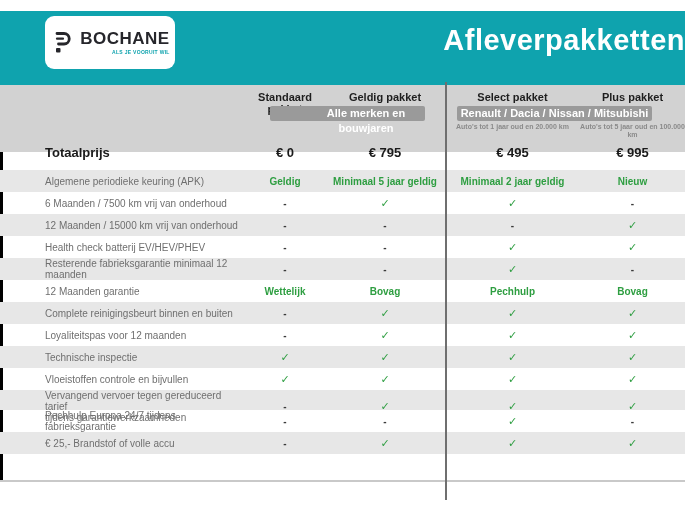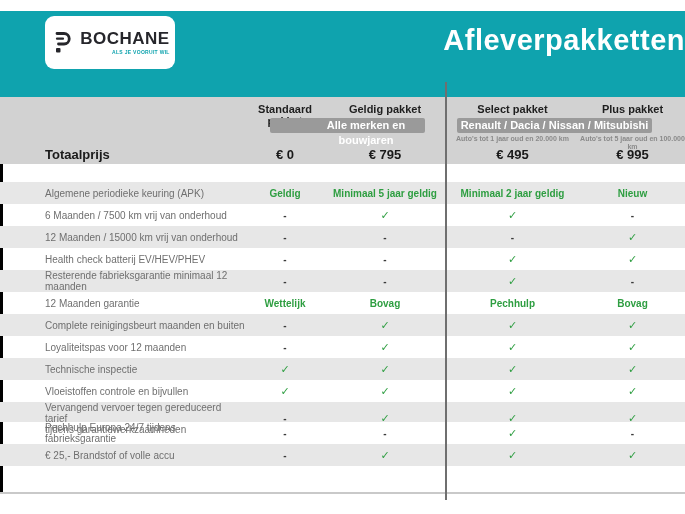--- a/index.html
+++ b/index.html
@@ -2,21 +2,21 @@
 <html style="--teal: #0FA3AE; --green: #2E9E41; --header-gray: #D2D2D2; --row-gray: #E7E7E7; --badge-gray: #9A9A9A;"><head>
 <meta charset="utf-8">
 <style>
   html,body { margin:0; padding:0; background:#ffffff; }
   .page {
     position:relative; width:685px; height:514px; background:#fff;
     font-family:"Liberation Sans", sans-serif; overflow:hidden;
   }
   .top-space { height:11px; background:#fff; }
   
-  .topbar { position:relative; height:86px; background:var(--teal,#0FA3AE); }
+  .topbar { position:relative; height:74px; background:var(--teal,#0FA3AE); }
   .logo-box {
     position:absolute; left:45px; top:5px; width:130px; height:53px;
     background:#fff; border-radius:9px; display:flex; align-items:center;
     justify-content:center; gap:6px;
   }
   .logo-texts { display:flex; flex-direction:column; }
   .logo-name { font-size:17px; font-weight:bold; color:#26262b; letter-spacing:.5px; line-height:17px; }
   .logo-tagline { font-size:5px; font-weight:bold; color:var(--teal,#0FA3AE); text-align:right; letter-spacing:.3px; margin-top:2px; }
   .page-title {
     position:absolute; left:225px; right:0; top:13px; margin:0;
@@ -30,21 +30,21 @@
   .colname { font-size:11px; font-weight:bold; color:#1e1e1e; text-align:center; line-height:12px; }
   .badges { margin-top:3px; height:15px; }
   .badge {
     background:var(--badge-gray,#9A9A9A); color:#fff; font-size:11px; font-weight:bold;
     text-align:center; line-height:15px; height:15px; border-radius:2px;
   }
   .badge-left  { grid-column:2 / 4; margin:0 20px 0 25px;padding-left:37px; }
   .badge-right { grid-column:4 / 6; margin:0 33px 0 12px; }
   .notes { margin-top:2px; height:8px; }
   .note { font-size:7px; font-weight:bold; color:#8a8a8a; text-align:center; line-height:8px; }
-  .totalrow { margin-top:2px; height:19px; align-items:center; }
+  .totalrow { margin-top:12px; height:19px; align-items:center; }
   .total-label { font-size:13px; font-weight:bold; color:#1a1a1a; padding-left:45px; align-self:center; }
   .price { font-size:13px; font-weight:bold; color:#1a1a1a; text-align:center; align-self:center; }
   
   .gap-row { height:18px; background:#fff; box-shadow:inset 3px 0 0 #000; }
   .row { height:22px; }
   .row.tall { height:20px; }
   .row.gray  { background:var(--row-gray,#E7E7E7); }
   .row.white { background:#fff; box-shadow:inset 3px 0 0 #000; }
   .cell { display:flex; align-items:center; justify-content:center; }
   .cell.label {
@@ -148,21 +148,21 @@
         <div class="cell val dash">-</div>
       </div>
       <div class="grid row white">
         <div class="cell label">12 Maanden  garantie</div>
         <div class="cell val text">Wettelijk</div>
         <div class="cell val text">Bovag</div>
         <div class="cell val text">Pechhulp</div>
         <div class="cell val text">Bovag</div>
       </div>
       <div class="grid row gray">
-        <div class="cell label">Complete reinigingsbeurt maanden en buiten</div>
+        <div class="cell label">Complete reinigingsbeurt binnen en buiten</div>
         <div class="cell val dash">-</div>
         <div class="cell val check">✓</div>
         <div class="cell val check">✓</div>
         <div class="cell val check">✓</div>
       </div>
       <div class="grid row white">
         <div class="cell label">Loyaliteitspas voor 12 maanden</div>
         <div class="cell val dash">-</div>
         <div class="cell val check">✓</div>
         <div class="cell val check">✓</div>

